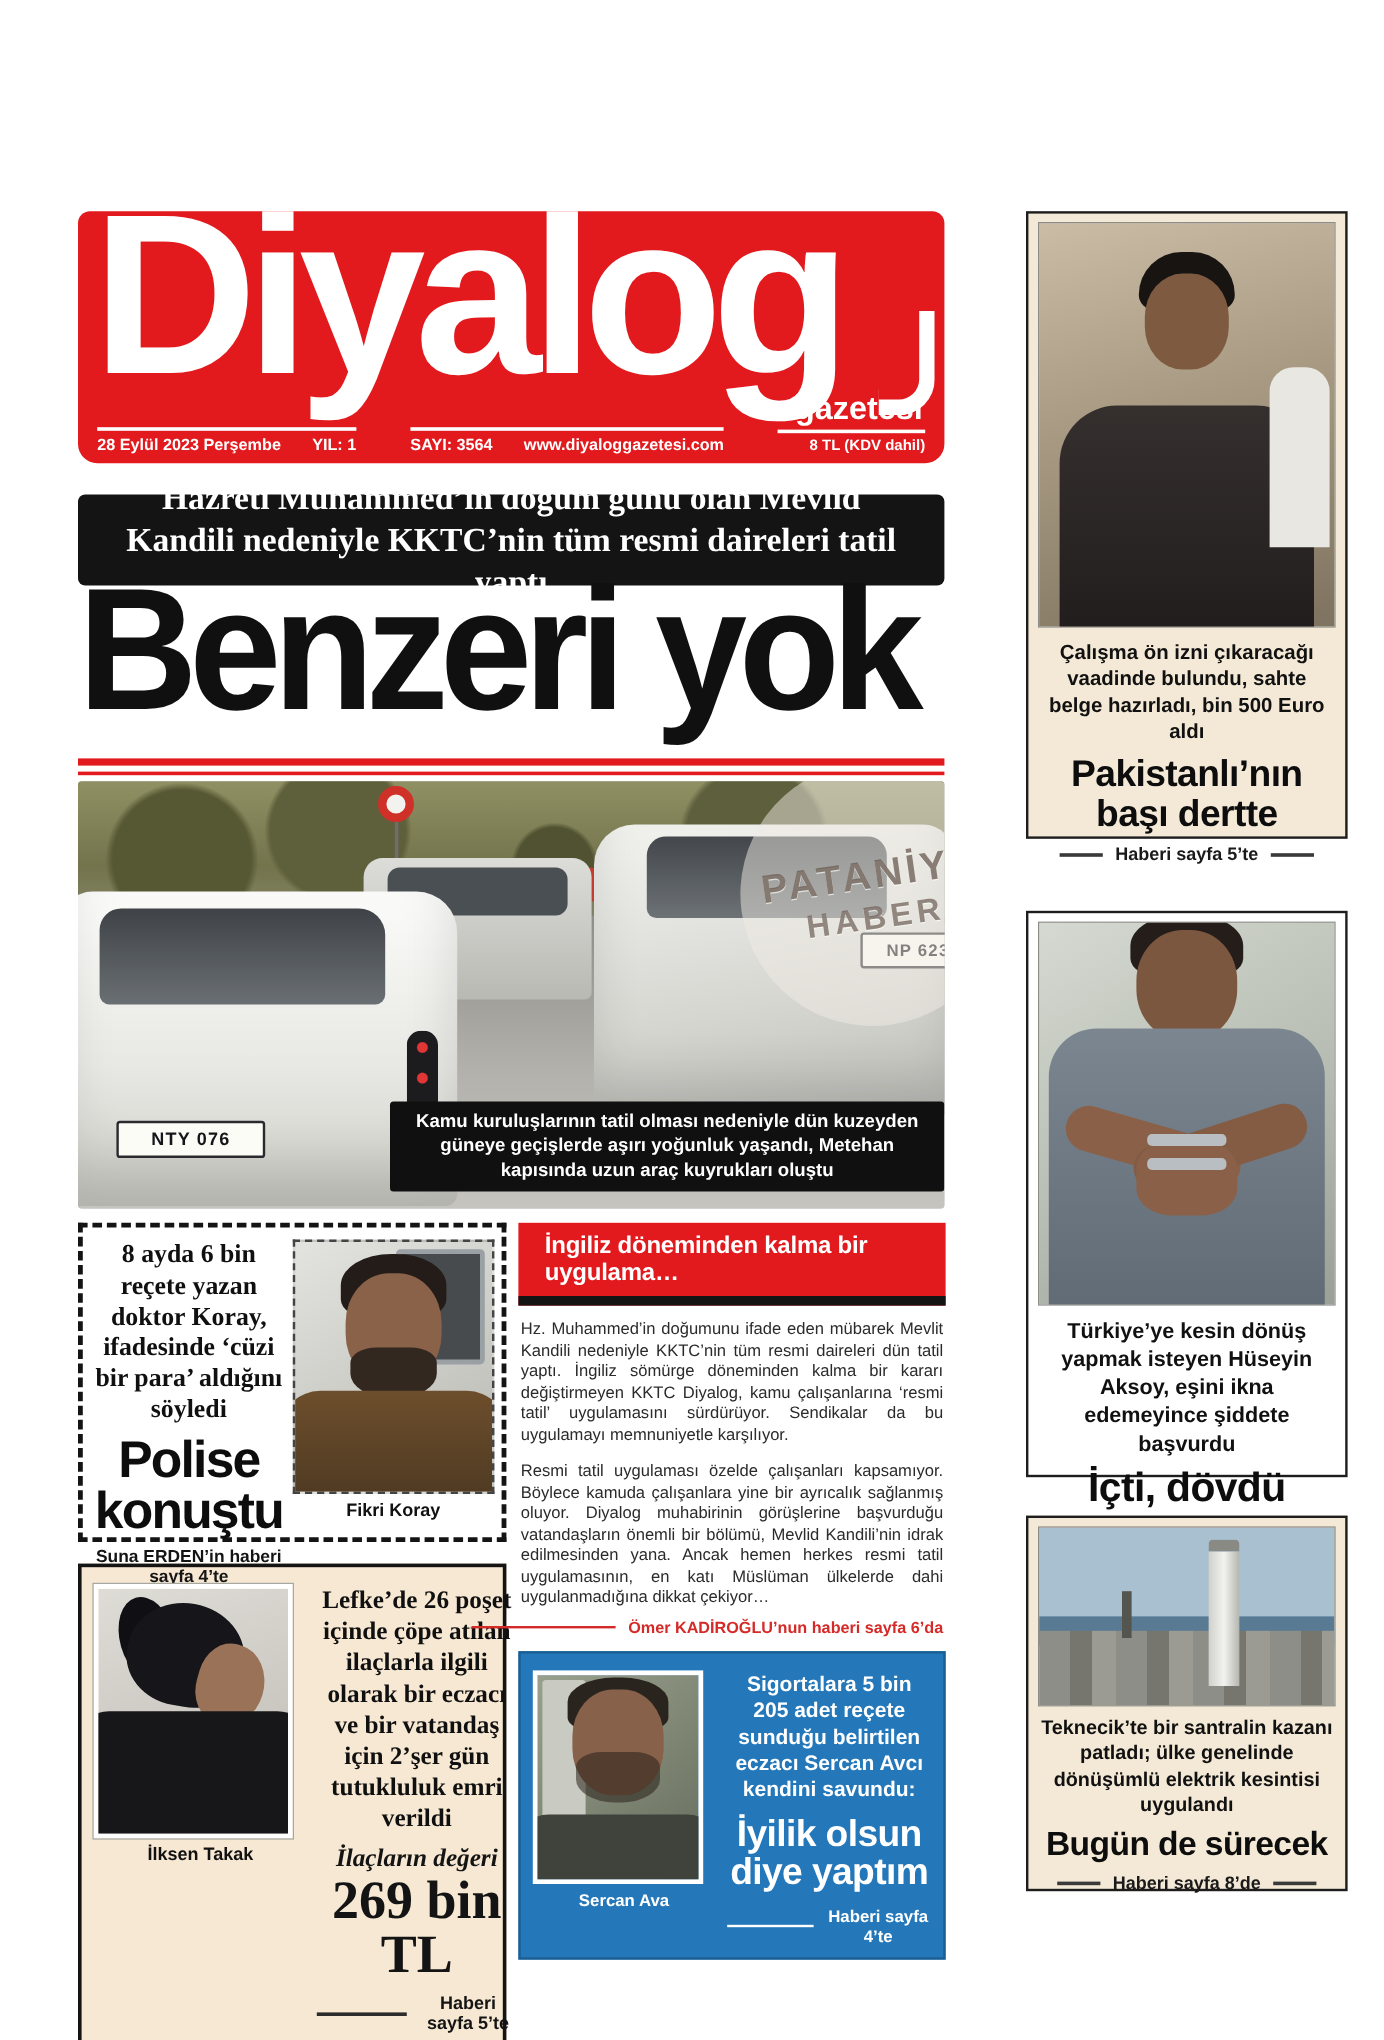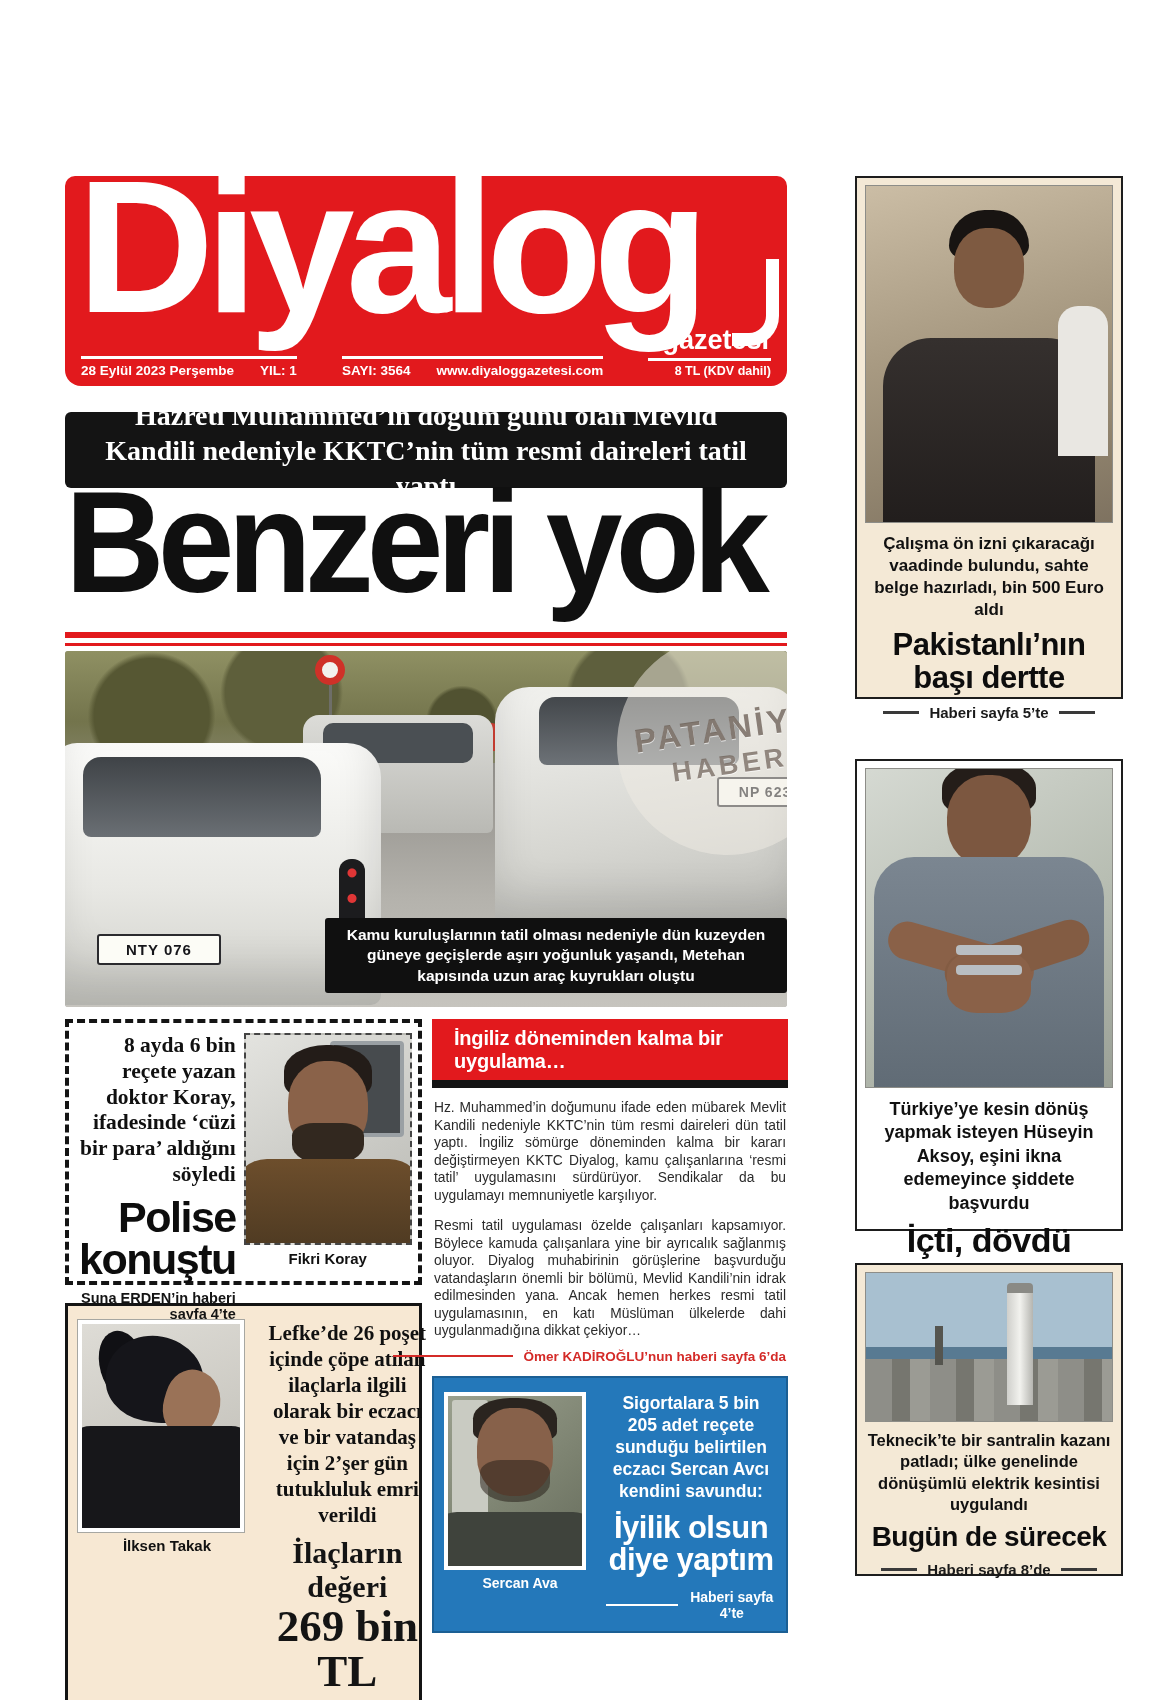--- a/index.html
+++ b/index.html
@@ -133,21 +133,21 @@
   .ref::before,.ref::after{content:"";width:36px;height:2.5px;background:#3a3a3a;display:inline-block;}
 
   
   .col-left{position:absolute;left:65px;top:988px;width:357px;}
   .col-mid{position:absolute;left:432px;top:988px;width:356px;}
 
   
   .doc-card{border:4px dashed #141414;box-sizing:border-box;height:266px;background:#fff;
             display:grid;grid-template-columns:1fr 168px;gap:8px;padding:10px 8px 6px 10px;
             margin-bottom:18px;}
-  .doc-left{text-align:right;}
+  .doc-left{text-align:center;}
   .doc-kicker{font-family:"Liberation Serif","DejaVu Serif",serif;font-size:21.5px;font-weight:bold;
               line-height:1.2;color:#101010;}
   .doc-headline{font-size:43px;font-weight:bold;letter-spacing:-1.5px;line-height:0.98;margin-top:8px;color:#0d0d0d;}
   .doc-byline{font-size:14.5px;font-weight:bold;margin-top:10px;}
   .p-doc{height:212px;border:2px dashed #444;box-sizing:border-box;
          background:linear-gradient(150deg,#e3e3df,#c9c9c4 60%,#b8b8b2);}
   .doc-window{right:6px;top:6px;width:66px;height:88px;background:#474b4e;border:4px solid #9aa0a4;border-radius:4px;}
   .doc-hair{top:10px;left:50%;transform:translateX(-50%);width:88px;height:54px;background:#231c18;border-radius:48% 48% 30% 30%;}
   .doc-head{top:26px;left:50%;transform:translateX(-50%);width:80px;height:92px;background:#8a6249;border-radius:45%;}
   .doc-beard{top:88px;left:50%;transform:translateX(-50%);width:72px;height:42px;background:#32281f;border-radius:30% 30% 48% 48%;}
@@ -160,21 +160,21 @@
               display:grid;grid-template-columns:178px 1fr;gap:8px;padding:14px 10px 10px;}
   .p-ilk{width:166px;height:212px;border:4px solid #fff;outline:1px solid #a7a7a2;box-sizing:border-box;
          background:linear-gradient(160deg,#dedcd6,#c6c4bd 70%,#b9b7b0);}
   .ilk-pony{top:6px;left:18px;width:46px;height:72px;background:#101014;border-radius:50%;transform:rotate(-16deg);}
   .ilk-hair{top:12px;left:40%;transform:translateX(-40%) rotate(10deg);width:98px;height:86px;background:#15151a;border-radius:50% 50% 44% 46%;}
   .ilk-head{top:46px;left:52%;width:56px;height:68px;background:#9a7257;border-radius:46% 54% 52% 48%;transform:rotate(16deg);}
   .ilk-body{bottom:-6px;left:50%;transform:translateX(-50%);width:200px;height:108px;background:#17171a;border-radius:30px 30px 0 0;}
   .pharm-right{text-align:center;}
   .pharm-kicker{font-family:"Liberation Serif","DejaVu Serif",serif;font-size:21px;font-weight:bold;
                 line-height:1.24;color:#101010;}
-  .pharm-h1{font-family:"Liberation Serif","DejaVu Serif",serif;font-size:30px;font-weight:bold;margin-top:8px;}
+  .pharm-h1{font-family:"Liberation Serif","DejaVu Serif",serif;font-size:21px;font-weight:bold;margin-top:8px;font-style:italic;}
   .pharm-h2{font-family:"Liberation Serif","DejaVu Serif",serif;font-size:45px;font-weight:bold;line-height:1;}
   .ref-left{display:flex;align-items:center;justify-content:flex-end;gap:10px;margin-top:10px;
             font-size:15px;font-weight:bold;}
   .ref-left::before{content:"";width:110px;height:2.5px;background:#2c2c2c;display:inline-block;}
 
   
   .art-banner{position:relative;background:#e2191d;border-bottom:8px solid #141414;color:#fff;
               font-size:20px;font-weight:bold;padding:8px 8px 7px 22px;letter-spacing:-0.2px;}
   .art-body{font-size:13.8px;line-height:1.27;text-align:justify;color:#2b2b2b;margin:11px 2px 13px;}
   .art-byline{display:flex;align-items:center;gap:10px;margin:-4px 2px 12px;justify-content:flex-end;}

